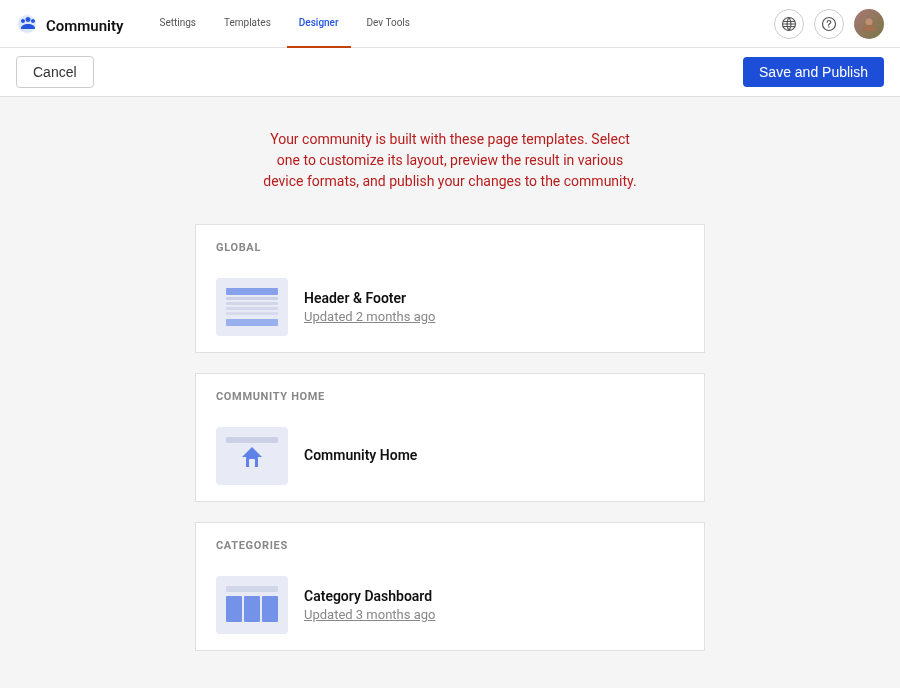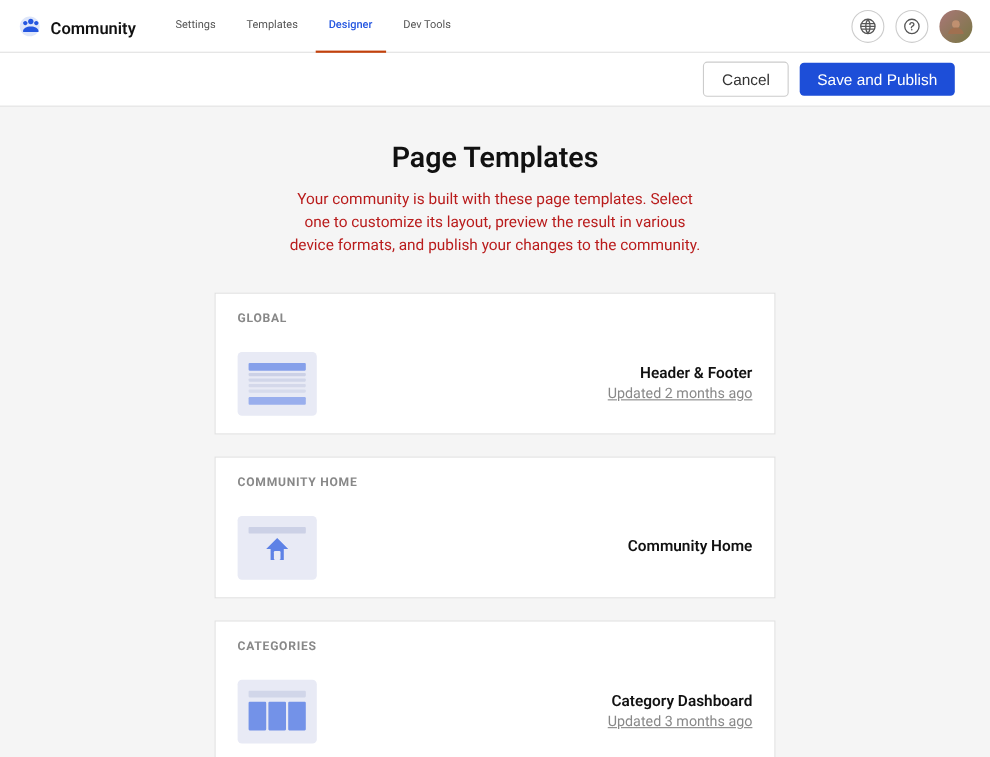--- a/index.html
+++ b/index.html
@@ -84,23 +84,23 @@
       cursor: pointer;
       overflow: hidden;
       display: flex;
       align-items: center;
       justify-content: center;
     }
 
     
     .action-bar {
       display: flex;
-      justify-content: flex-end;
-      align-items: center;
-      padding: 8px 32px;
+      justify-content: space-between;
+      align-items: center;
+      padding: 8px 16px;
       background: #fff;
       border-bottom: 1px solid #e0e0e0;
       gap: 10px;
     }
     .btn-cancel {
       padding: 7px 16px;
       border: 1px solid #ccc;
       border-radius: 4px;
       background: #fff;
       color: #333;
@@ -177,21 +177,20 @@
       background: #e8eaf5;
       border-radius: 4px;
       flex-shrink: 0;
       display: flex;
       align-items: center;
       justify-content: center;
       overflow: hidden;
     }
     .template-info {
       flex: 1;
-      text-align: right;
     }
     .template-name {
       font-size: 14px;
       font-weight: 600;
       color: #111;
       margin-bottom: 3px;
     }
     .template-updated {
       font-size: 13px;
       color: #888;
@@ -238,21 +237,20 @@
     </div>
   </div>
 </nav>
 
 <div class="action-bar">
   <button class="btn-cancel">Cancel</button>
   <button class="btn-save">Save and Publish</button>
 </div>
 
 <div class="main-content">
-  <h1 class="page-title">Page Templates</h1>
   <p class="page-subtitle">Your community is built with these page templates. Select one to customize its layout, preview the result in various device formats, and publish your changes to the community.</p>
 
   <div class="template-section">
     <div class="section-label">GLOBAL</div>
     <div class="template-item">
       <div class="template-thumb">
         <svg width="60" height="46" viewBox="0 0 60 46" fill="none">
           <rect width="60" height="46" rx="3" fill="#e8eaf5"></rect>
           <rect x="4" y="4" width="52" height="7" rx="1" fill="#2456e0" opacity="0.5"></rect>
           <rect x="4" y="13" width="52" height="3" rx="1" fill="#b0b8d8" opacity="0.5"></rect>

